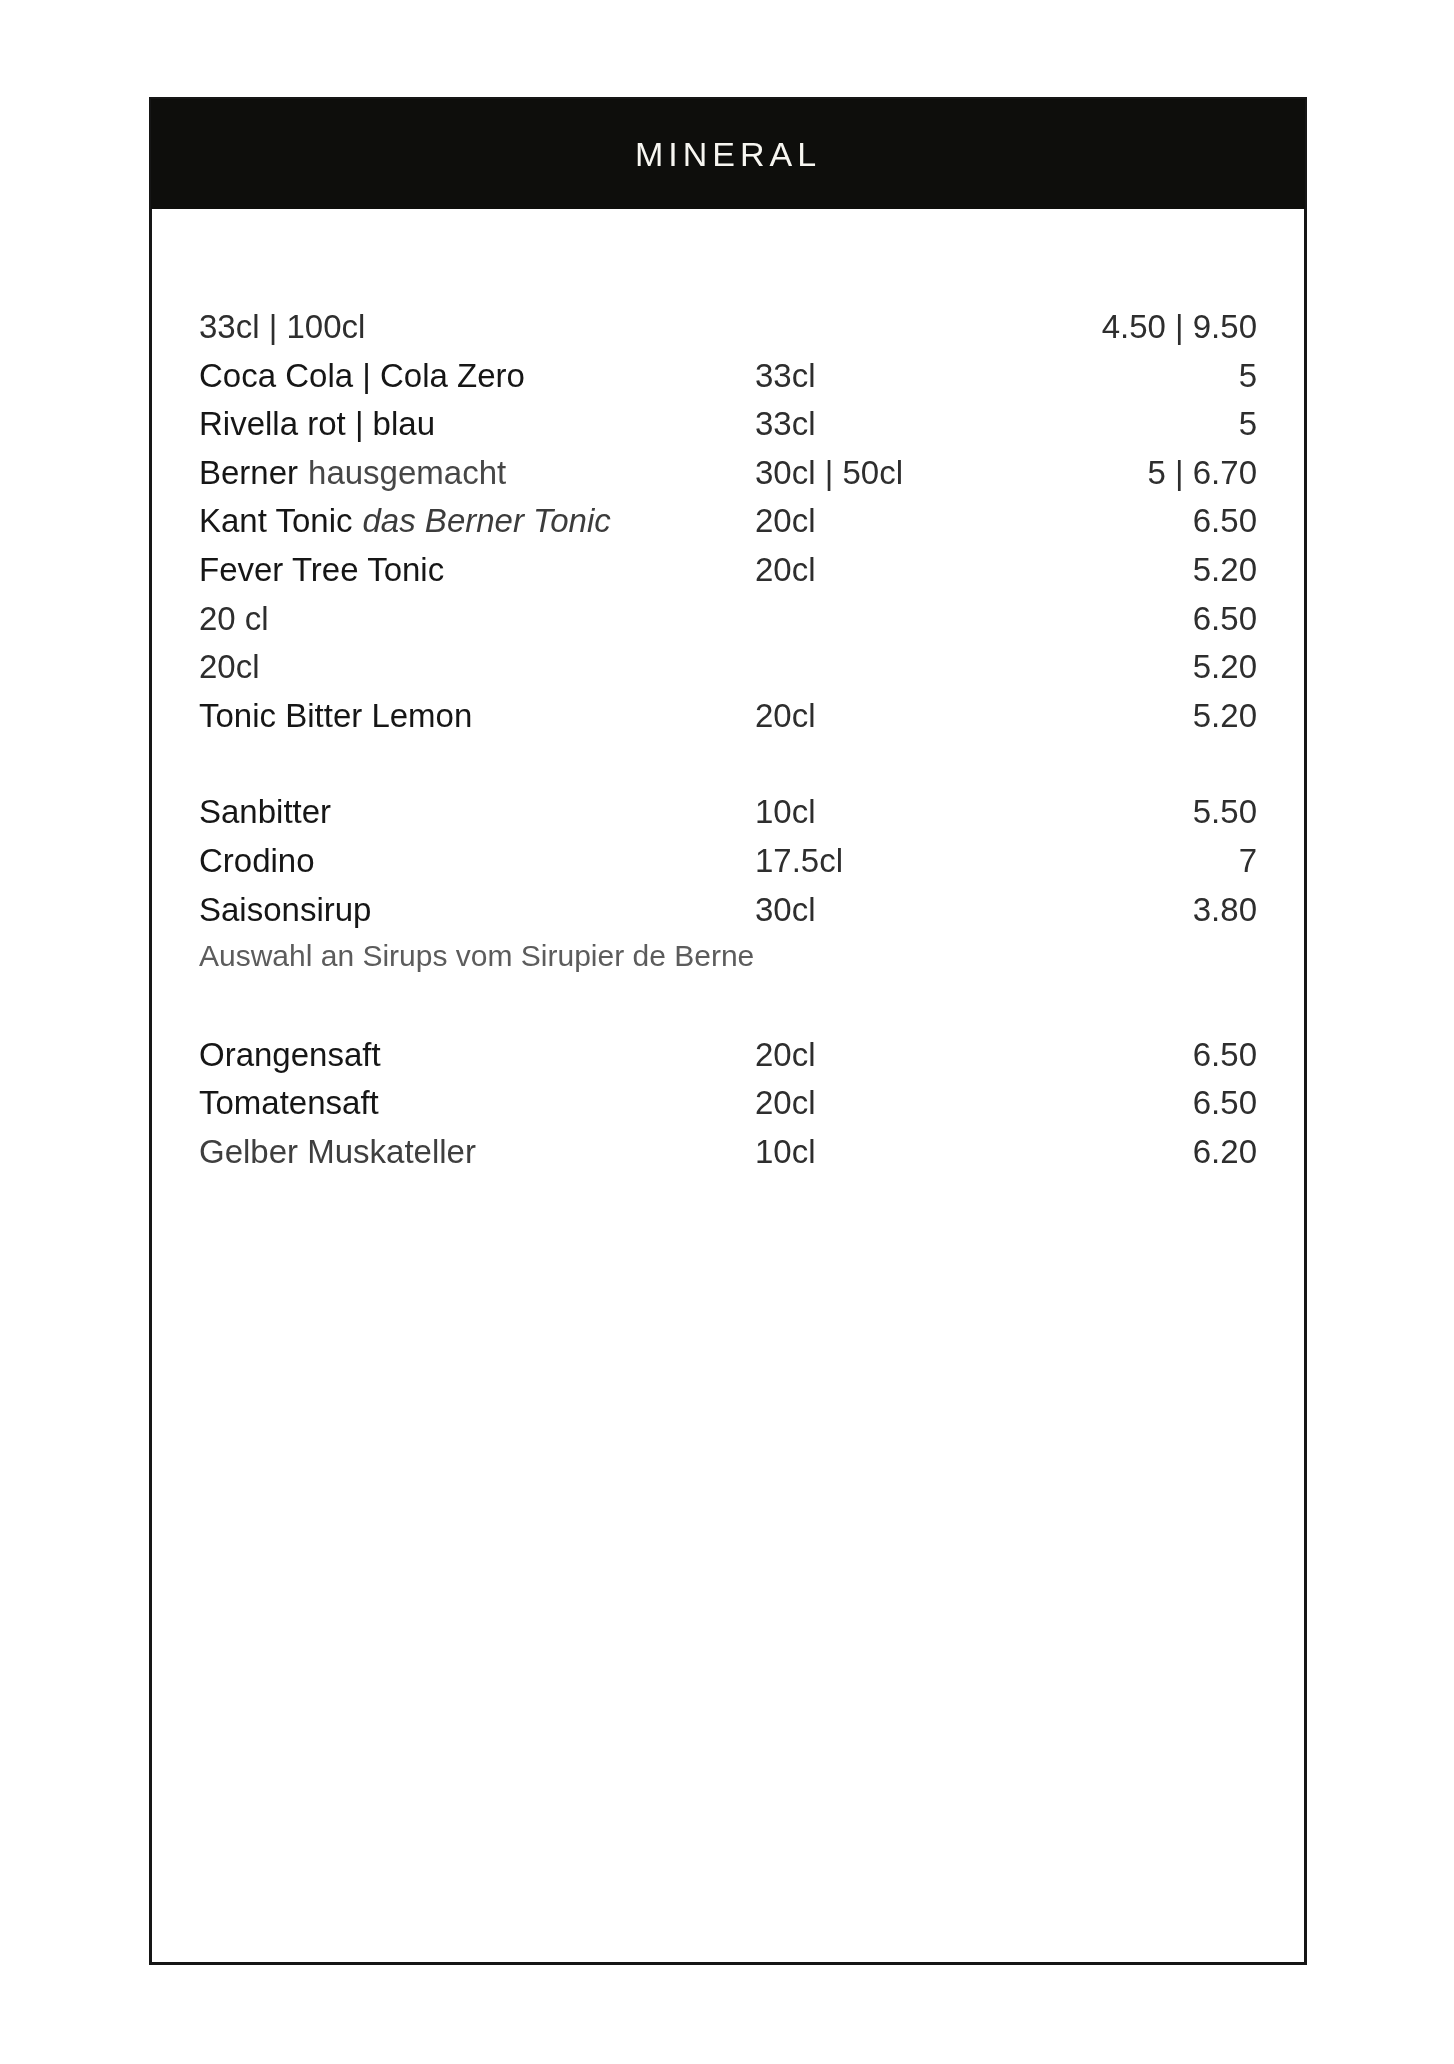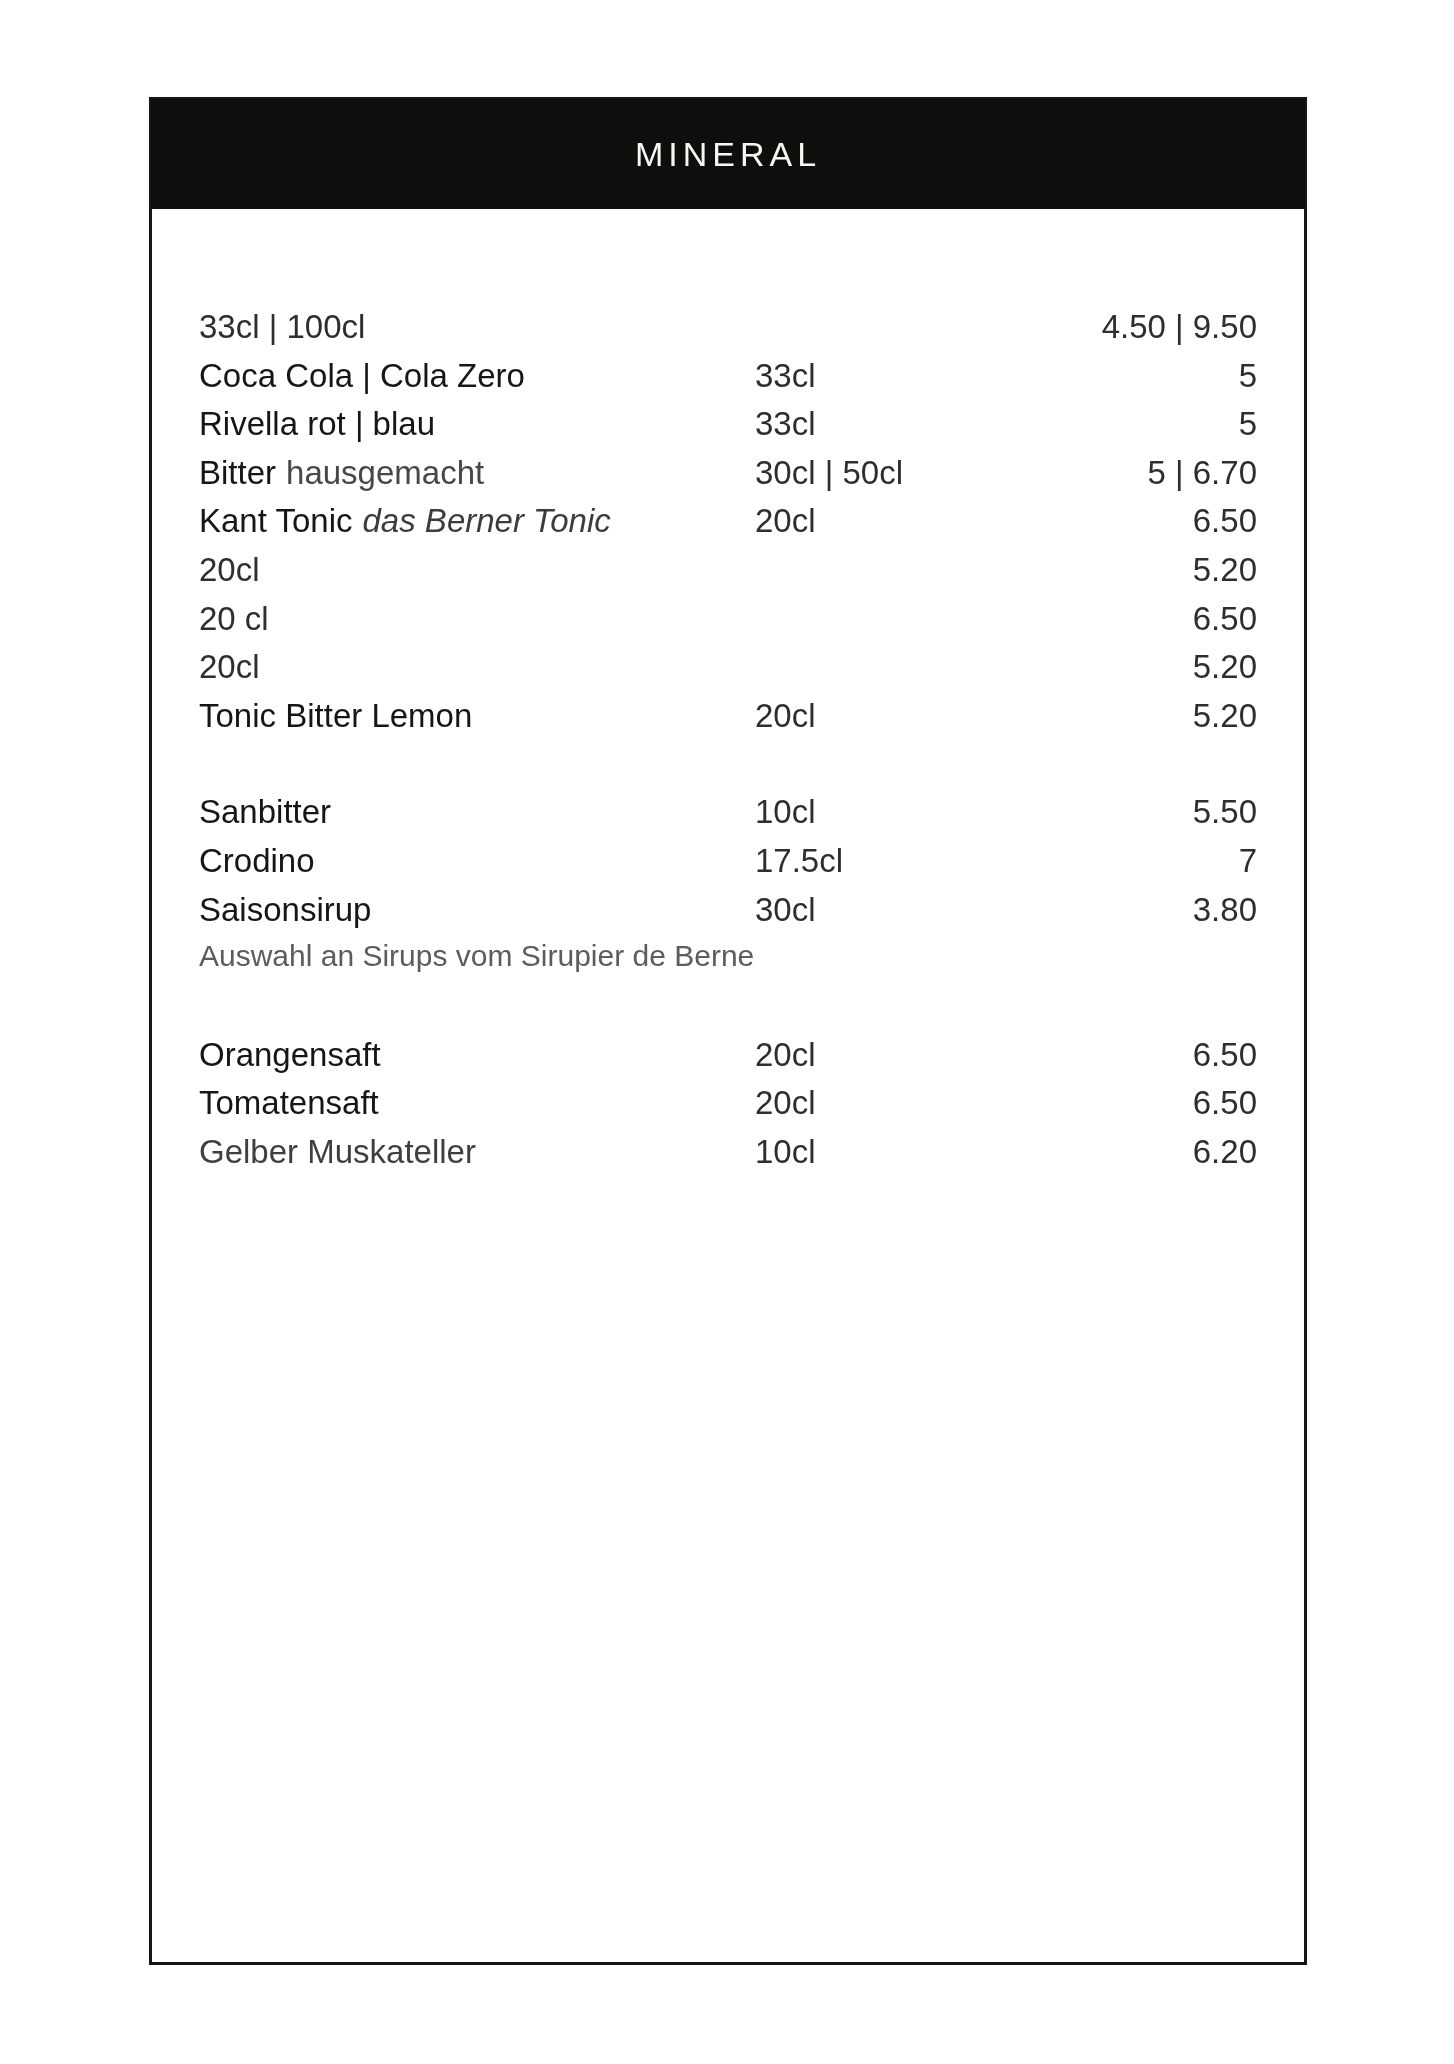--- a/index.html
+++ b/index.html
@@ -133,35 +133,38 @@
         <div class="row">
           <div class="cell-name">
             <span>Rivella rot | blau</span>
           </div>
           <div class="cell-size">33cl</div>
           <div class="cell-price">5</div>
         </div>
 
         <div class="row">
           <div class="cell-name">
-            <span>Bitter</span><span class="sfx-light">hausgemacht</span>
+            <span>Berner</span><span class="sfx-light">hausgemacht</span>
           </div>
           <div class="cell-size">30cl | 50cl</div>
           <div class="cell-price">5 | 6.70</div>
         </div>
 
         <div class="row">
           <div class="cell-name">
             <span>Kant Tonic</span><span class="sfx-italic">das Berner Tonic</span>
           </div>
           <div class="cell-size">20cl</div>
           <div class="cell-price">6.50</div>
         </div>
 
         <div class="row">
+          <div class="cell-name">
+            <span>Fever Tree Tonic</span>
+          </div>
           <div class="cell-size">20cl</div>
           <div class="cell-price">5.20</div>
         </div>
 
         <div class="row">
           <div class="cell-size">20 cl</div>
           <div class="cell-price">6.50</div>
         </div>
 
         <div class="row">

